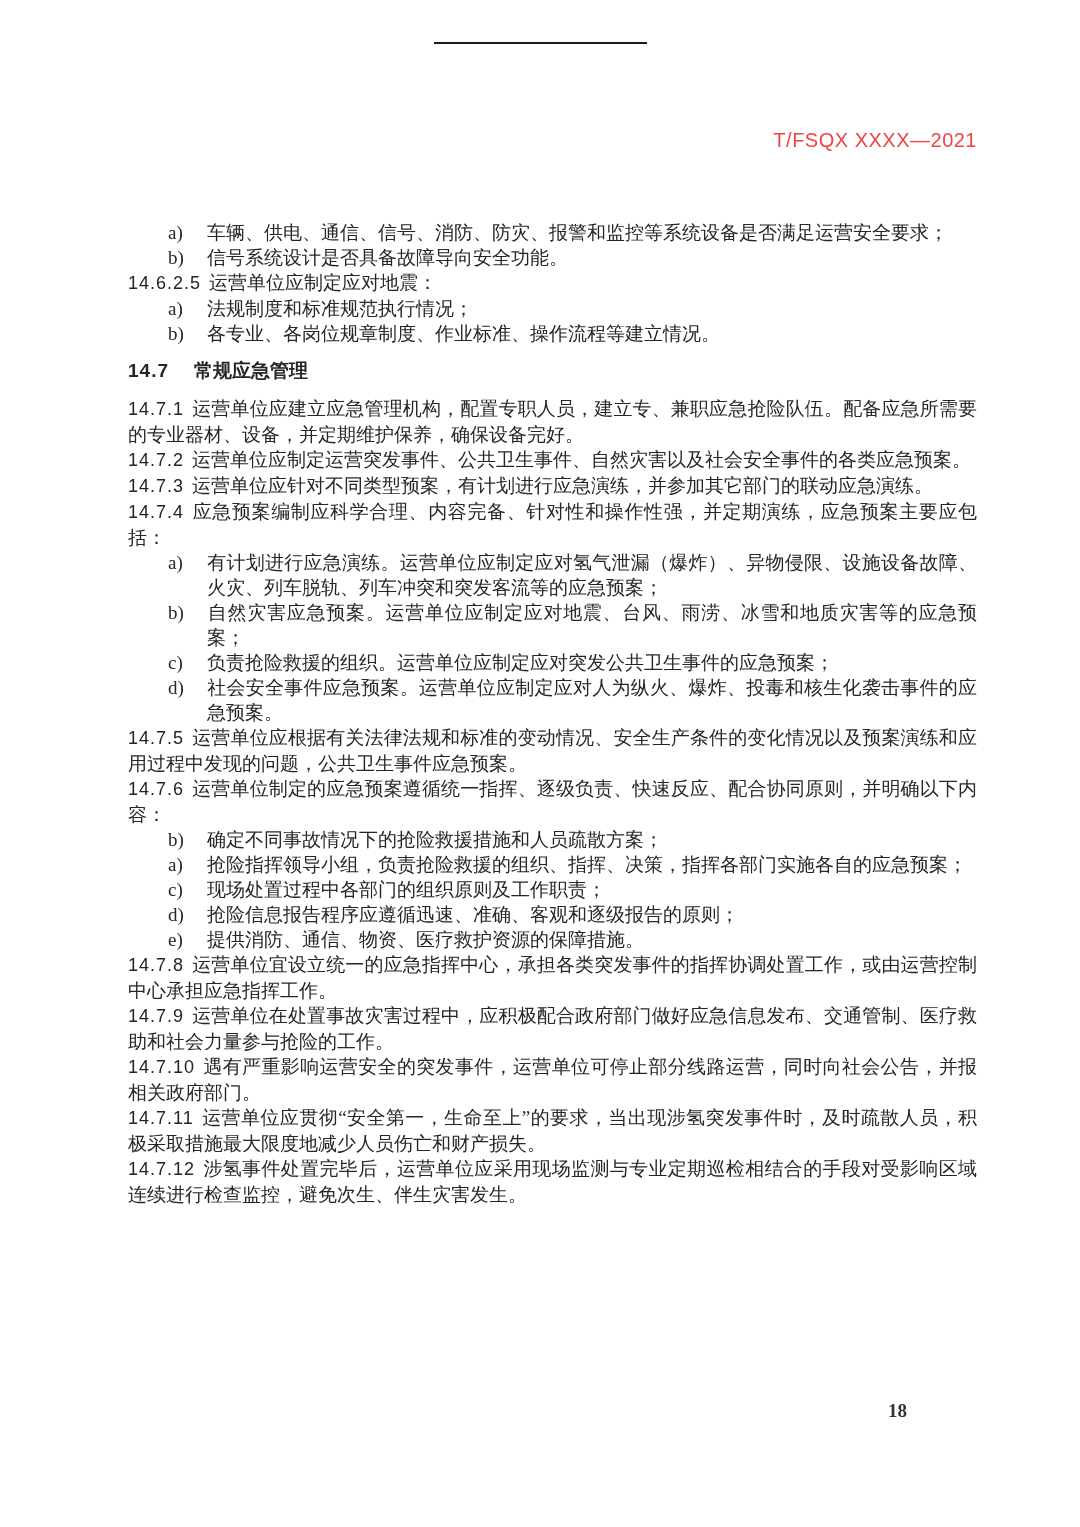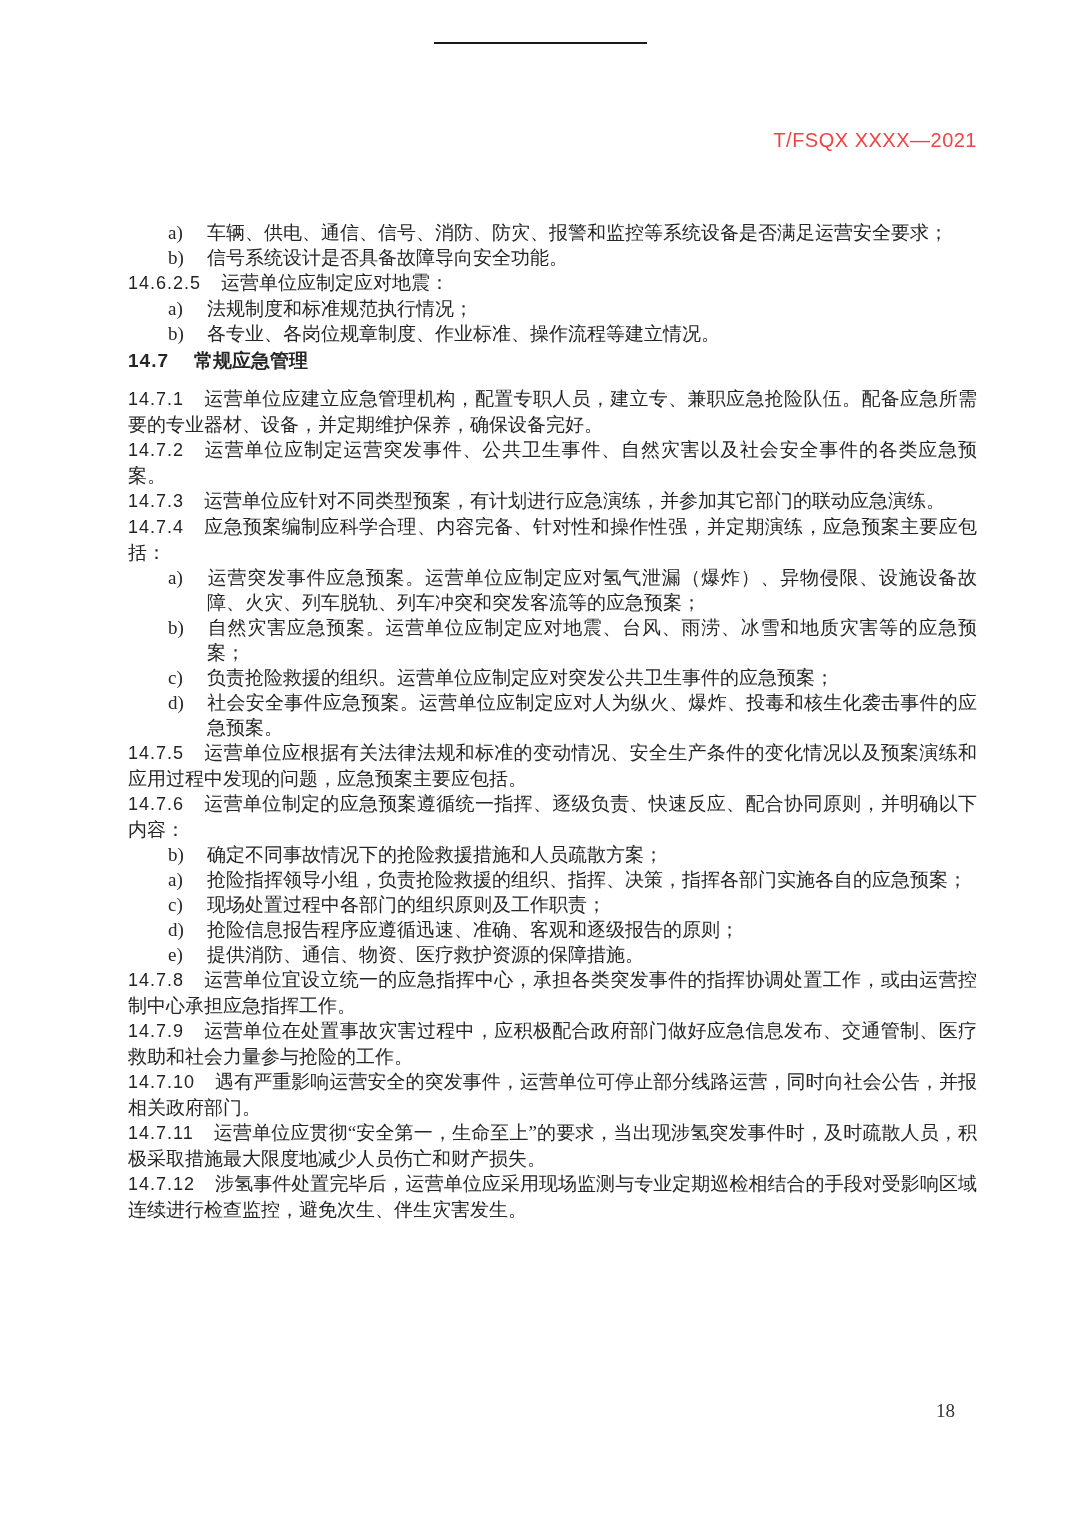--- a/index.html
+++ b/index.html
@@ -35,27 +35,27 @@
     margin: 0;
     font-size: 19px;
     line-height: 25px;
     text-align: justify;
     color: #262626;
   }
   p.clause .clause-number {
     font-family: "Liberation Sans", "DejaVu Sans", sans-serif;
     font-size: 18px;
     letter-spacing: 1px;
-    margin-right: 20px;
+    margin-right: 8px;
     color: #242424;
   }
   p.heading {
     font-weight: 700;
     font-family: "Liberation Sans", "DejaVu Sans", sans-serif;
-    margin: 2px 0 13px 0;
+    margin: 12px 0 13px 0;
   }
   p.heading .clause-number {
     letter-spacing: 1px;
     margin-right: 25px;
   }
   p.item {
     padding-left: 79px;
     text-indent: -39px;
   }
   p.item .list-label {
@@ -64,48 +64,49 @@
     text-indent: 0;
   }
   .end-divider {
     width: 213px;
     height: 2px;
     background: #1a1a1a;
     margin: 42px auto 0 auto;
   }
   .page-num {
     position: absolute;
-    left: 936px;
+    left: 888px;
     top: 1400px;
     font-size: 19px;
     color: #333333;
+    font-weight: bold;
   }
 </style>
 </head>
 <body>
 
 <div class="running-head">T/FSQX XXXX—2021</div>
 
 <main class="doc">
 
 <p class="item"><span class="list-label">a)</span><span class="list-text">车辆、供电、通信、信号、消防、防灾、报警和监控等系统设备是否满足运营安全要求；</span></p>
     <p class="item"><span class="list-label">b)</span><span class="list-text">信号系统设计是否具备故障导向安全功能。</span></p>
     <p class="clause"><span class="clause-number">14.6.2.5</span><span class="clause-text">运营单位应制定应对地震：</span></p>
     <p class="item"><span class="list-label">a)</span><span class="list-text">法规制度和标准规范执行情况；</span></p>
     <p class="item"><span class="list-label">b)</span><span class="list-text">各专业、各岗位规章制度、作业标准、操作流程等建立情况。</span></p>
     <p class="heading"><span class="clause-number">14.7</span><span class="heading-text">常规应急管理</span></p>
     <p class="clause"><span class="clause-number">14.7.1</span><span class="clause-text">运营单位应建立应急管理机构，配置专职人员，建立专、兼职应急抢险队伍。配备应急所需要的专业器材、设备，并定期维护保养，确保设备完好。</span></p>
     <p class="clause"><span class="clause-number">14.7.2</span><span class="clause-text">运营单位应制定运营突发事件、公共卫生事件、自然灾害以及社会安全事件的各类应急预案。</span></p>
     <p class="clause"><span class="clause-number">14.7.3</span><span class="clause-text">运营单位应针对不同类型预案，有计划进行应急演练，并参加其它部门的联动应急演练。</span></p>
     <p class="clause"><span class="clause-number">14.7.4</span><span class="clause-text">应急预案编制应科学合理、内容完备、针对性和操作性强，并定期演练，应急预案主要应包括：</span></p>
-    <p class="item"><span class="list-label">a)</span><span class="list-text">运营突发事件应急预案。运营单位应制定应对氢气泄漏（爆炸）、异物侵限、设施设备故障、火灾、列车脱轨、列车冲突和突发客流等的应急预案；</span></p>
+    <p class="item"><span class="list-label">a)</span><span class="list-text">有计划进行应急演练。运营单位应制定应对氢气泄漏（爆炸）、异物侵限、设施设备故障、火灾、列车脱轨、列车冲突和突发客流等的应急预案；</span></p>
     <p class="item"><span class="list-label">b)</span><span class="list-text">自然灾害应急预案。运营单位应制定应对地震、台风、雨涝、冰雪和地质灾害等的应急预案；</span></p>
     <p class="item"><span class="list-label">c)</span><span class="list-text">负责抢险救援的组织。运营单位应制定应对突发公共卫生事件的应急预案；</span></p>
     <p class="item"><span class="list-label">d)</span><span class="list-text">社会安全事件应急预案。运营单位应制定应对人为纵火、爆炸、投毒和核生化袭击事件的应急预案。</span></p>
-    <p class="clause"><span class="clause-number">14.7.5</span><span class="clause-text">运营单位应根据有关法律法规和标准的变动情况、安全生产条件的变化情况以及预案演练和应用过程中发现的问题，应急预案主要应包括。</span></p>
+    <p class="clause"><span class="clause-number">14.7.5</span><span class="clause-text">运营单位应根据有关法律法规和标准的变动情况、安全生产条件的变化情况以及预案演练和应用过程中发现的问题，公共卫生事件应急预案。</span></p>
     <p class="clause"><span class="clause-number">14.7.6</span><span class="clause-text">运营单位制定的应急预案遵循统一指挥、逐级负责、快速反应、配合协同原则，并明确以下内容：</span></p>
     <p class="item"><span class="list-label">b)</span><span class="list-text">确定不同事故情况下的抢险救援措施和人员疏散方案；</span></p>
     <p class="item"><span class="list-label">a)</span><span class="list-text">抢险指挥领导小组，负责抢险救援的组织、指挥、决策，指挥各部门实施各自的应急预案；</span></p>
     <p class="item"><span class="list-label">c)</span><span class="list-text">现场处置过程中各部门的组织原则及工作职责；</span></p>
     <p class="item"><span class="list-label">d)</span><span class="list-text">抢险信息报告程序应遵循迅速、准确、客观和逐级报告的原则；</span></p>
     <p class="item"><span class="list-label">e)</span><span class="list-text">提供消防、通信、物资、医疗救护资源的保障措施。</span></p>
     <p class="clause"><span class="clause-number">14.7.8</span><span class="clause-text">运营单位宜设立统一的应急指挥中心，承担各类突发事件的指挥协调处置工作，或由运营控制中心承担应急指挥工作。</span></p>
     <p class="clause"><span class="clause-number">14.7.9</span><span class="clause-text">运营单位在处置事故灾害过程中，应积极配合政府部门做好应急信息发布、交通管制、医疗救助和社会力量参与抢险的工作。</span></p>
     <p class="clause"><span class="clause-number">14.7.10</span><span class="clause-text">遇有严重影响运营安全的突发事件，运营单位可停止部分线路运营，同时向社会公告，并报相关政府部门。</span></p>
     <p class="clause"><span class="clause-number">14.7.11</span><span class="clause-text">运营单位应贯彻“安全第一，生命至上”的要求，当出现涉氢突发事件时，及时疏散人员，积极采取措施最大限度地减少人员伤亡和财产损失。</span></p>

